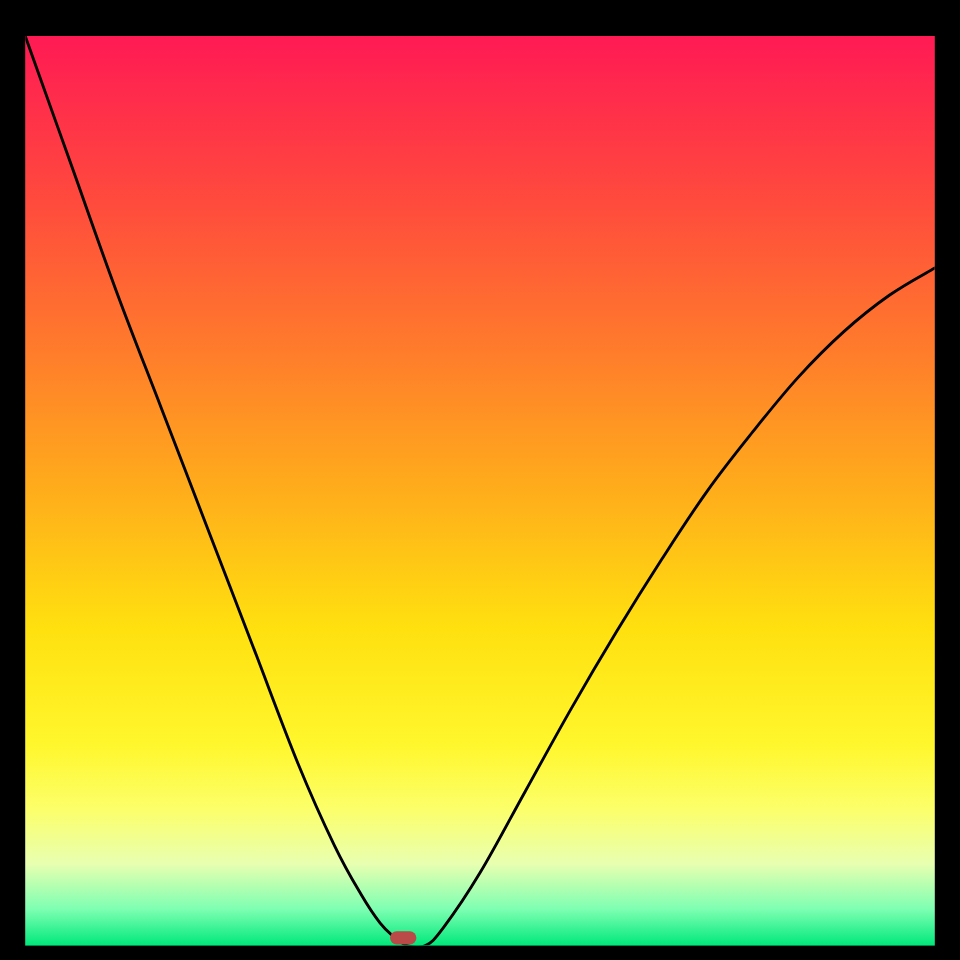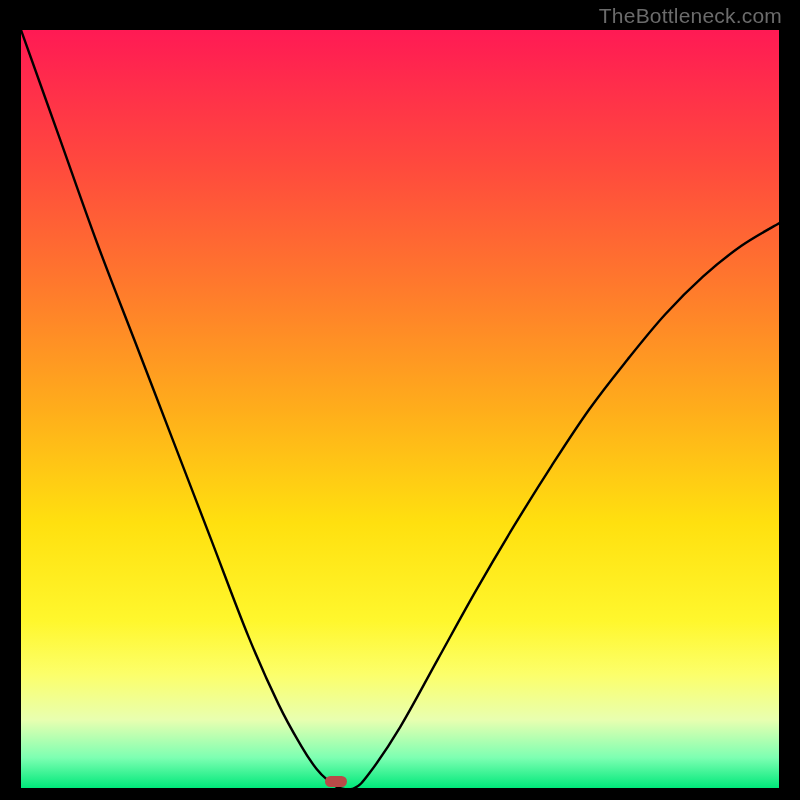--- a/index.html
+++ b/index.html
@@ -58,20 +58,19 @@
     position: absolute;
     background: #b94a48;
     border-radius: 6px;
     z-index: 4;
   }
 </style>
 </head>
 <body>
 
 <div class="frame">
-  <div class="watermark">TheBottleneck.com</div>
   <div class="plot-area">
     <svg class="curve" viewBox="0 0 758 758" preserveAspectRatio="none">
       <path id="curve-path" d="M 0.00 0.00 C 6.82 19.10, 24.26 67.92, 37.90 106.12 C 51.54 144.32, 62.16 175.40, 75.80 212.24 C 89.44 249.08, 100.06 275.31, 113.70 310.78 C 127.34 346.25, 137.96 373.85, 151.60 409.32 C 165.24 444.79, 175.86 472.39, 189.50 507.86 C 203.14 543.33, 215.12 576.38, 227.40 606.40 C 239.68 636.42, 248.17 654.84, 257.72 674.62 C 267.27 694.40, 273.64 704.71, 280.46 716.31 C 287.28 727.91, 290.84 732.91, 295.62 739.05 C 300.40 745.19, 302.90 747.01, 306.99 750.42 C 311.08 753.83, 313.58 756.64, 318.36 758.00 C 323.14 759.36, 328.06 760.73, 333.52 758.00 C 338.98 755.27, 340.49 753.76, 348.68 742.84 C 356.87 731.92, 366.72 717.83, 379.00 697.36 C 391.28 676.89, 403.26 653.70, 416.90 629.14 C 430.54 604.58, 441.16 584.80, 454.80 560.92 C 468.44 537.04, 479.06 519.00, 492.70 496.49 C 506.34 473.98, 516.96 457.00, 530.60 435.85 C 544.24 414.70, 554.86 398.10, 568.50 379.00 C 582.14 359.90, 592.76 346.79, 606.40 329.73 C 620.04 312.68, 630.66 299.26, 644.30 284.25 C 657.94 269.24, 668.56 258.63, 682.20 246.35 C 695.84 234.07, 706.46 225.58, 720.10 216.03 C 733.74 206.48, 751.18 197.38, 758.00 193.29" fill="none" stroke="#000" stroke-width="2.4" stroke-linejoin="round" stroke-linecap="round"></path>
     </svg>
     <div id="marker" class="marker" style="width: 22px; height: 11px; left: 303.57px; top: 746.436px;"></div>
   </div>
 </div>
 
 </body></html>

